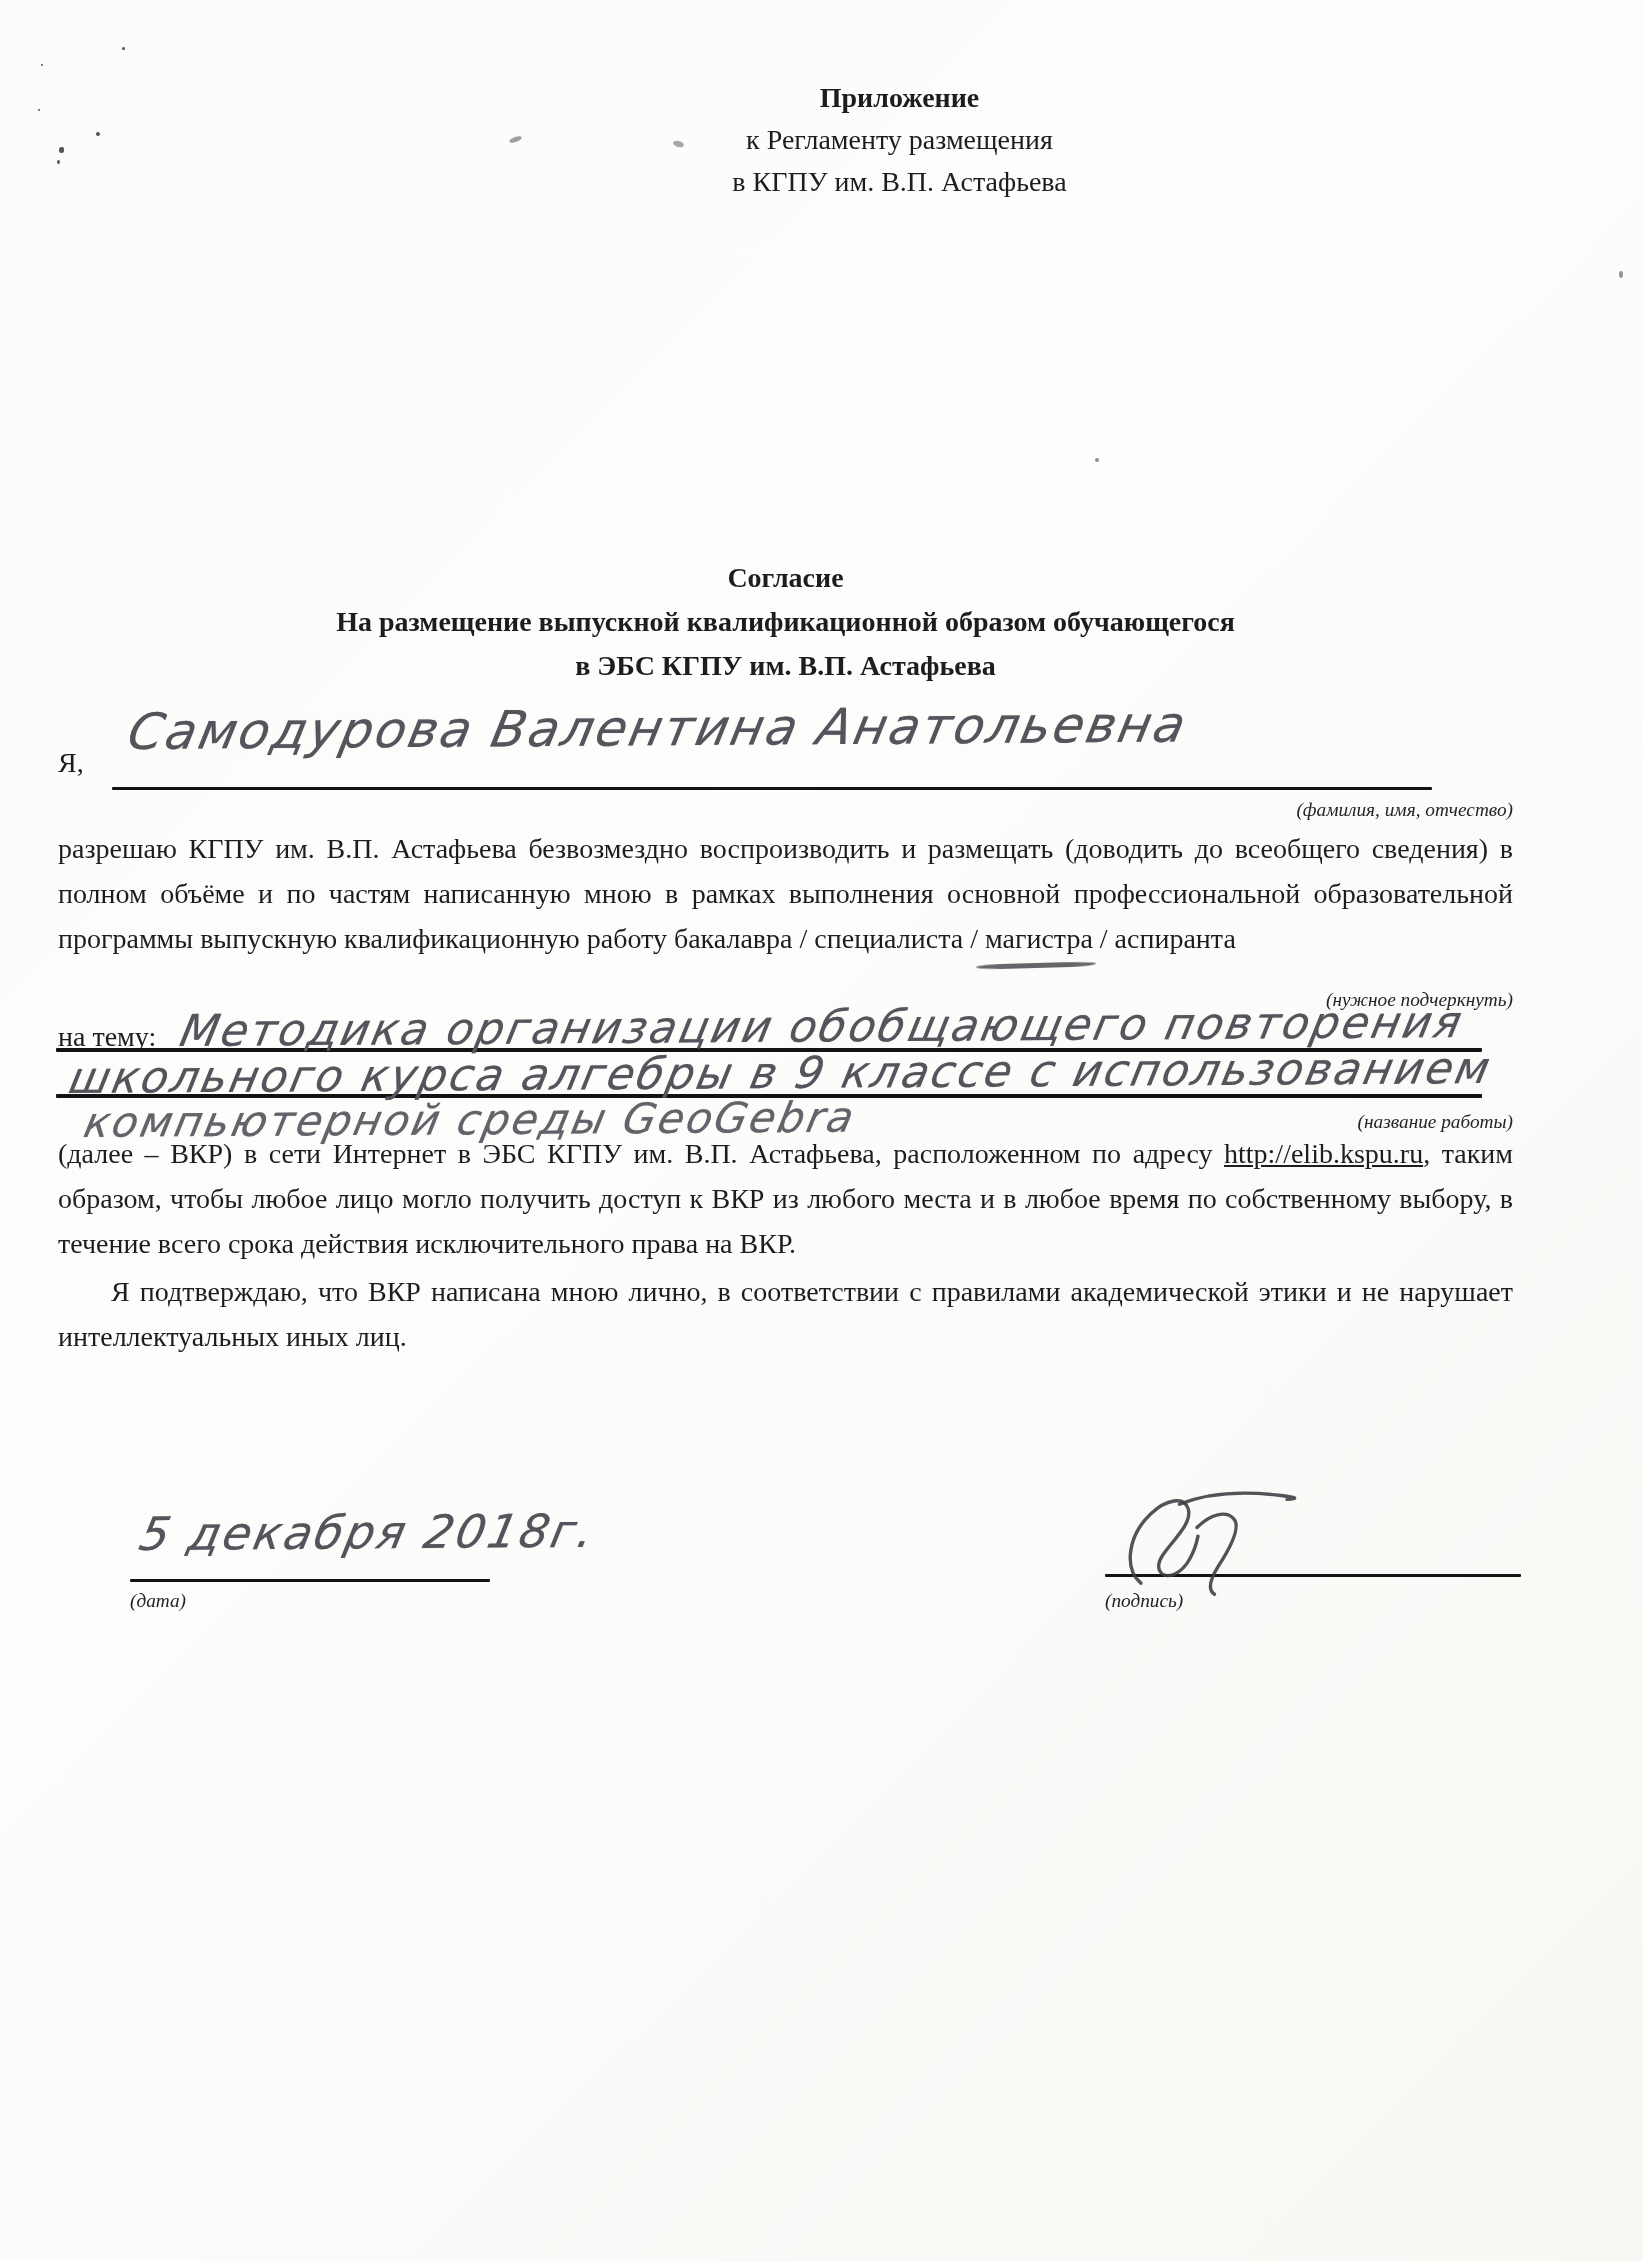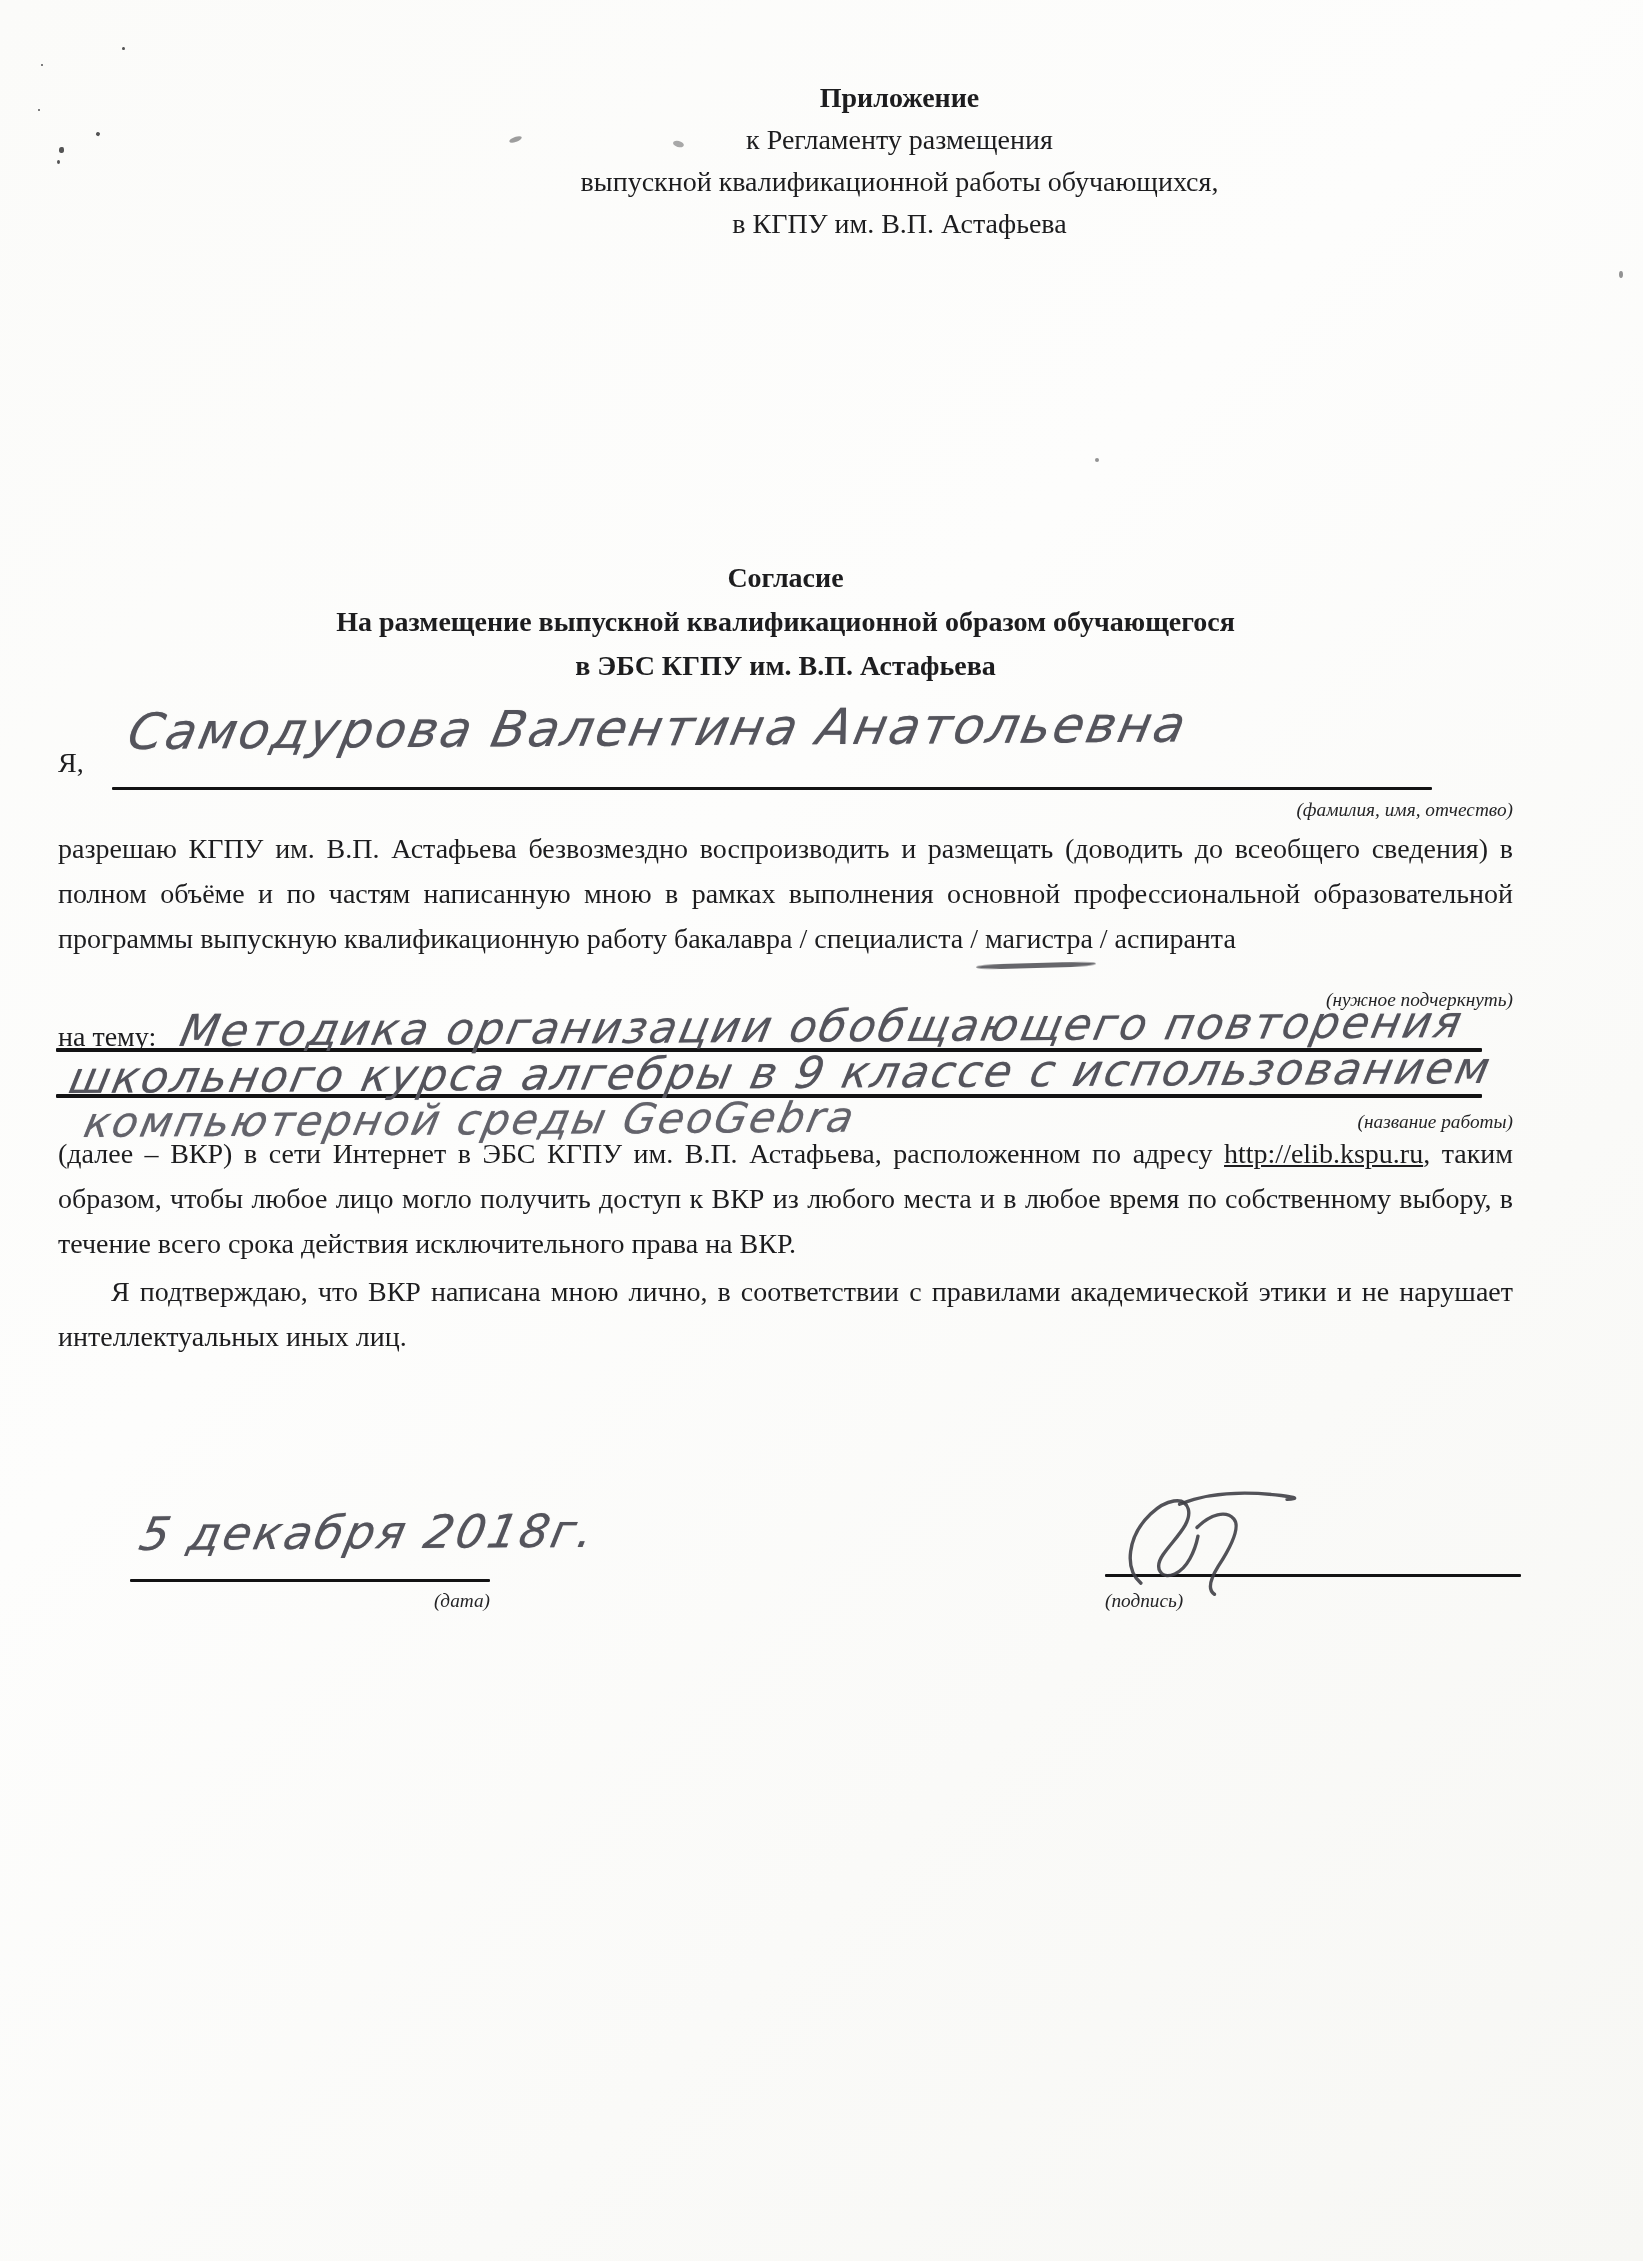--- a/index.html
+++ b/index.html
@@ -74,21 +74,20 @@
   <div class="speck s5"></div>
   <div class="speck s6"></div>
   <div class="speck s7"></div>
   <div class="speck s8"></div>
   <div class="speck s9"></div>
   <div class="speck s10"></div>
 
   <div class="header">
     <div class="bold">Приложение</div>
     <div>к Регламенту размещения</div>
-    <div>выпускной квалификационной работы обучающихся,</div>
     <div>в КГПУ им. В.П. Астафьева</div>
   </div>
 
   <div class="title-block">
     <div>Согласие</div>
     <div>На размещение выпускной квалификационной образом обучающегося</div>
     <div>в ЭБС КГПУ им. В.П. Астафьева</div>
   </div>
 
   <div class="printed" style="position:absolute;top:740px;left:58px;">Я,</div>
@@ -106,21 +105,21 @@
   <div class="rule" style="top:1094px;left:56px;width:1426px;height:4.4px;"></div>
   <div class="script topic-script-3">компьютерной среды GeoGebra</div>
   <div class="caption caption-center" style="top:1111px;z-index:1;">(название работы)</div>
 
   <p class="printed para" style="top:1131px;margin:0;"><span>(далее – ВКР) в сети Интернет в ЭБС КГПУ им. В.П. Астафьева, расположенном по адресу </span><span class="link">http://elib.kspu.ru</span><span>, таким образом, чтобы любое лицо могло получить доступ к ВКР из любого места и в любое время по собственному выбору, в течение всего срока действия исключительного права на ВКР.</span></p>
 
   <p class="printed para" style="top:1269px;margin:0;text-indent:53px;">Я подтверждаю, что ВКР написана мною лично, в соответствии с правилами академической этики и не нарушает интеллектуальных иных лиц.</p>
 
   <div class="script date-script">5 декабря 2018г.</div>
   <div class="rule" style="top:1579px;left:130px;width:360px;height:2.9px;"></div>
-  <div class="caption" style="position:absolute;top:1590px;left:130px;width:360px;text-align:right;">(дата)</div>
+  <div class="caption" style="position:absolute;top:1590px;left:130px;width:360px;text-align:left;">(дата)</div>
 
   <svg class="signature-svg" viewBox="0 0 560 260">
     <path d="M70,215 C35,185 42,118 90,72 C122,42 160,34 168,62 C176,92 138,124 116,156 C96,185 112,208 140,196 C166,185 182,148 188,118"></path>
     <path d="M150,52 C205,30 280,24 360,34 C390,38 398,40 372,42"></path>
     <path d="M186,100 C214,72 246,64 262,82 C276,98 256,140 230,180 C214,206 206,228 222,238"></path>
   </svg>
   <div class="rule" style="top:1574px;left:1105px;width:416px;height:2.9px;"></div>
   <div class="caption" style="position:absolute;top:1590px;left:1105px;width:416px;text-align:left;">(подпись)</div>
 
 </div>

